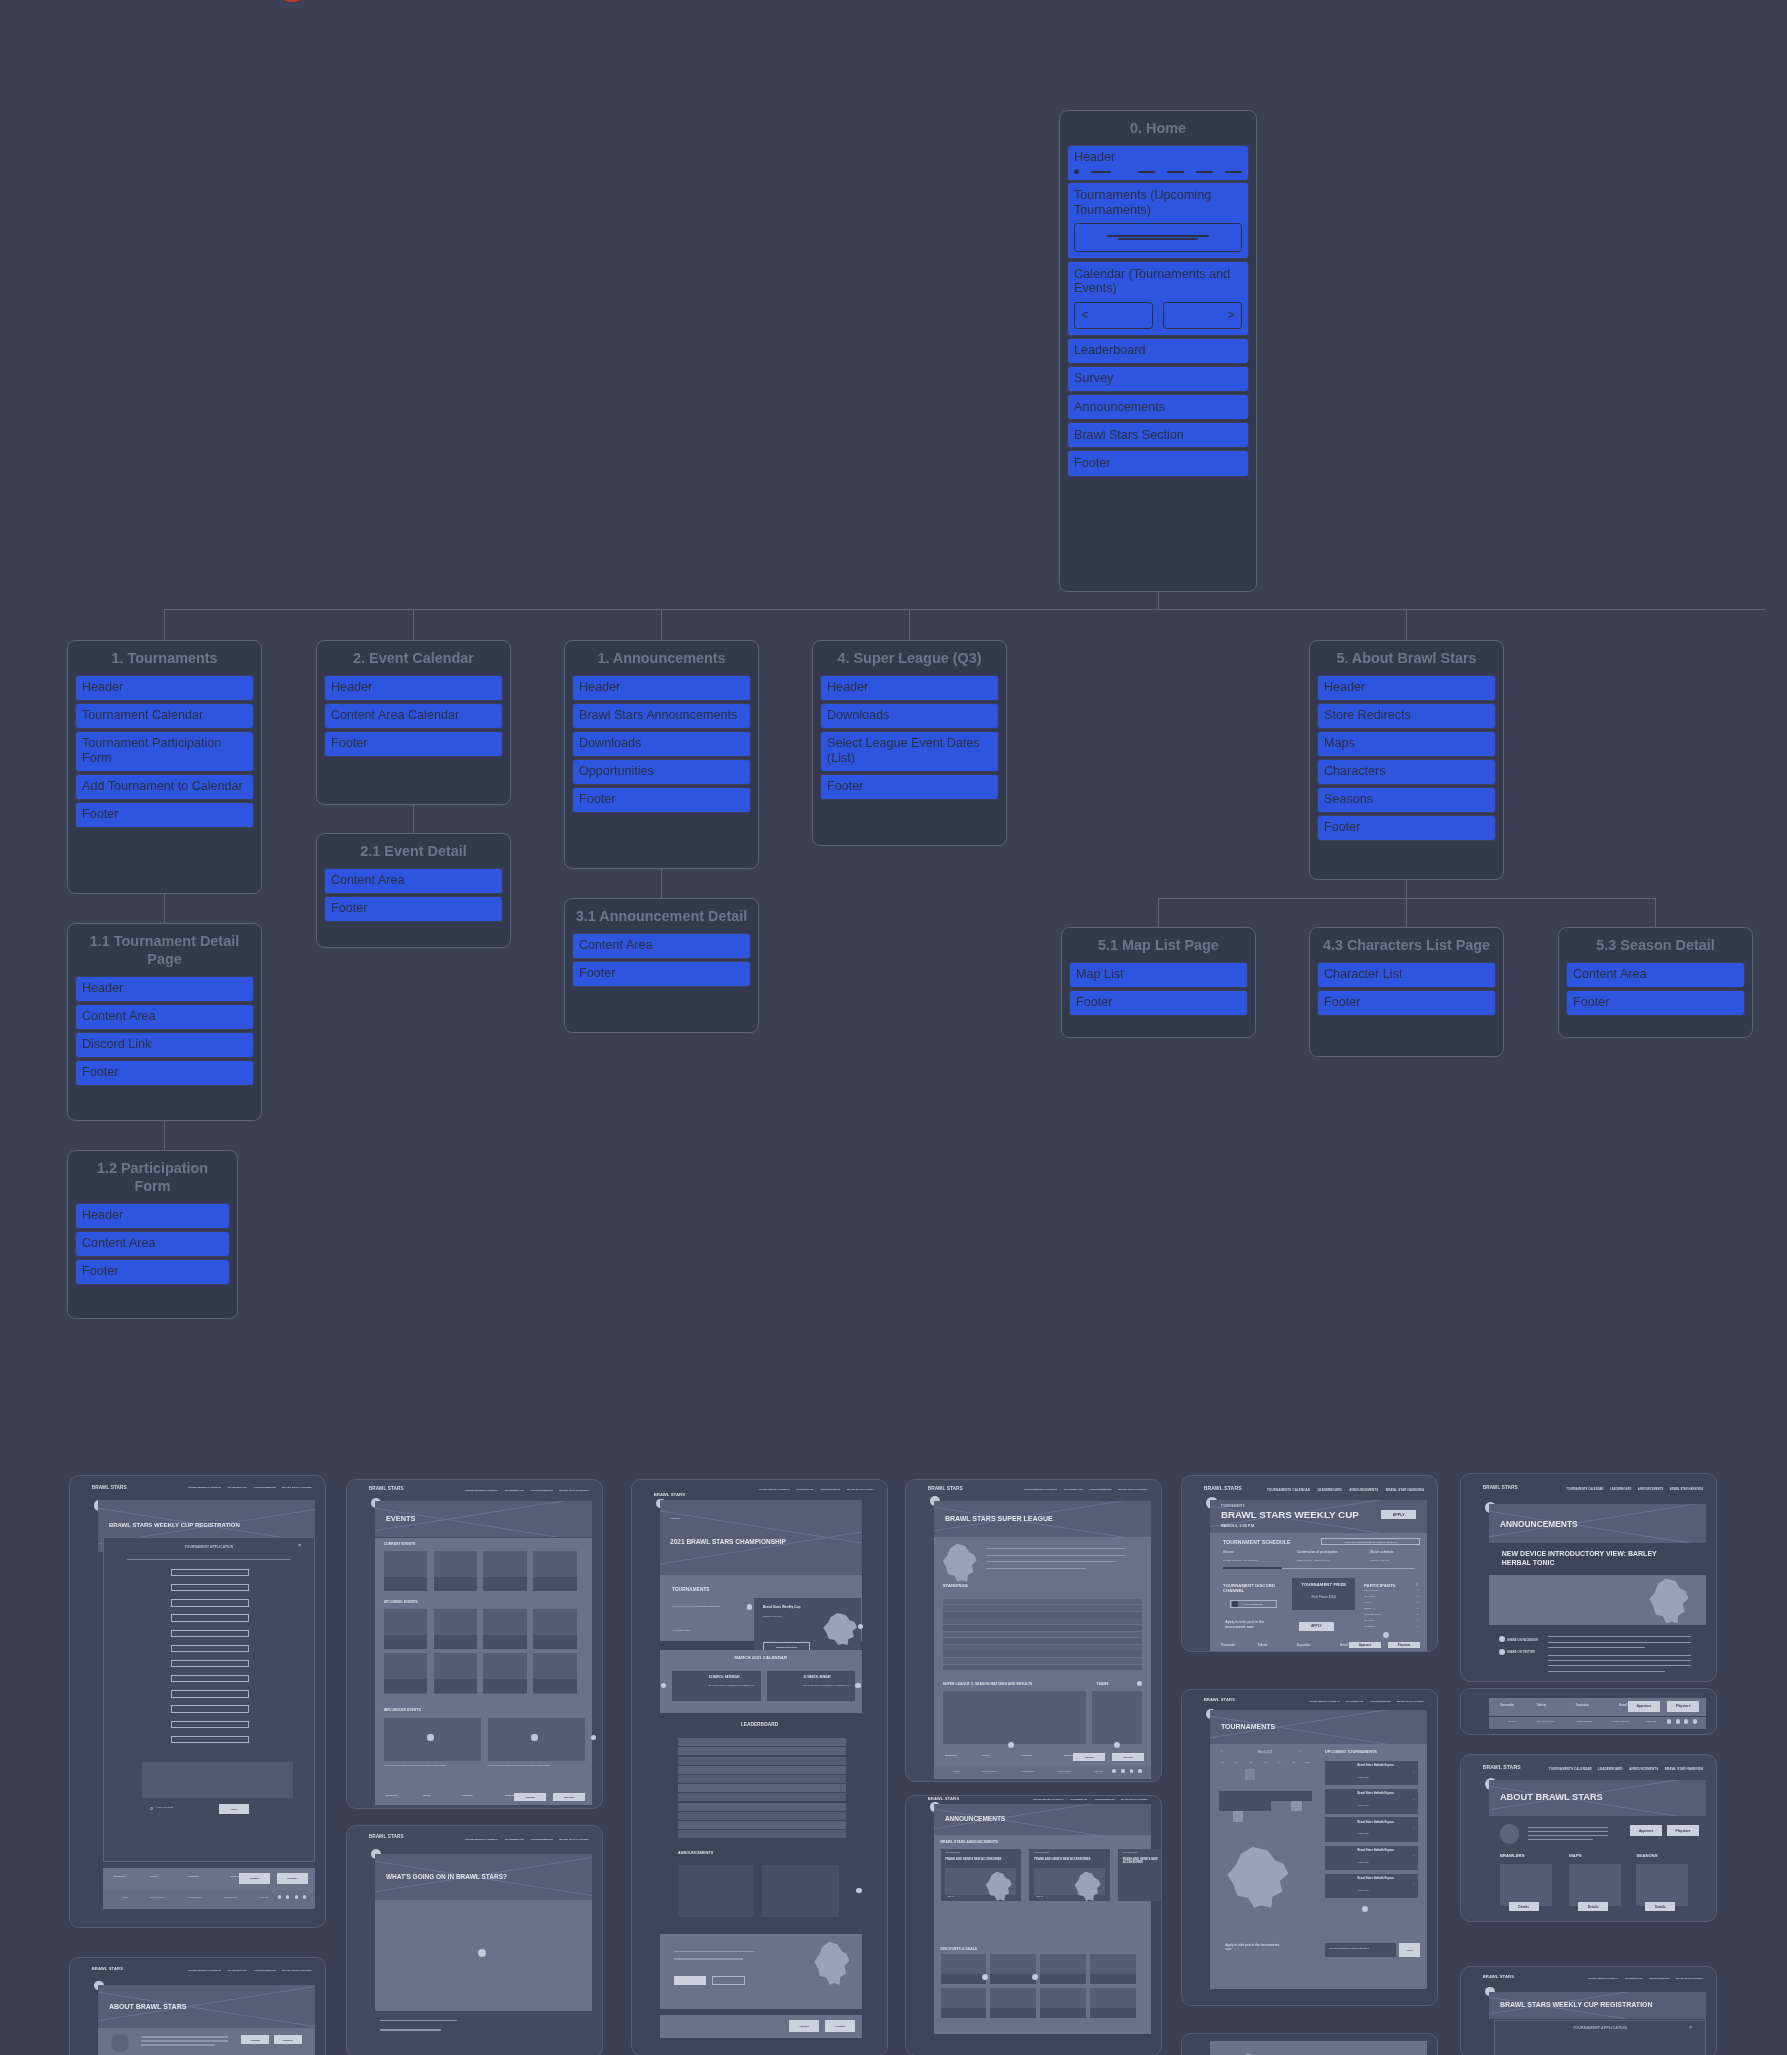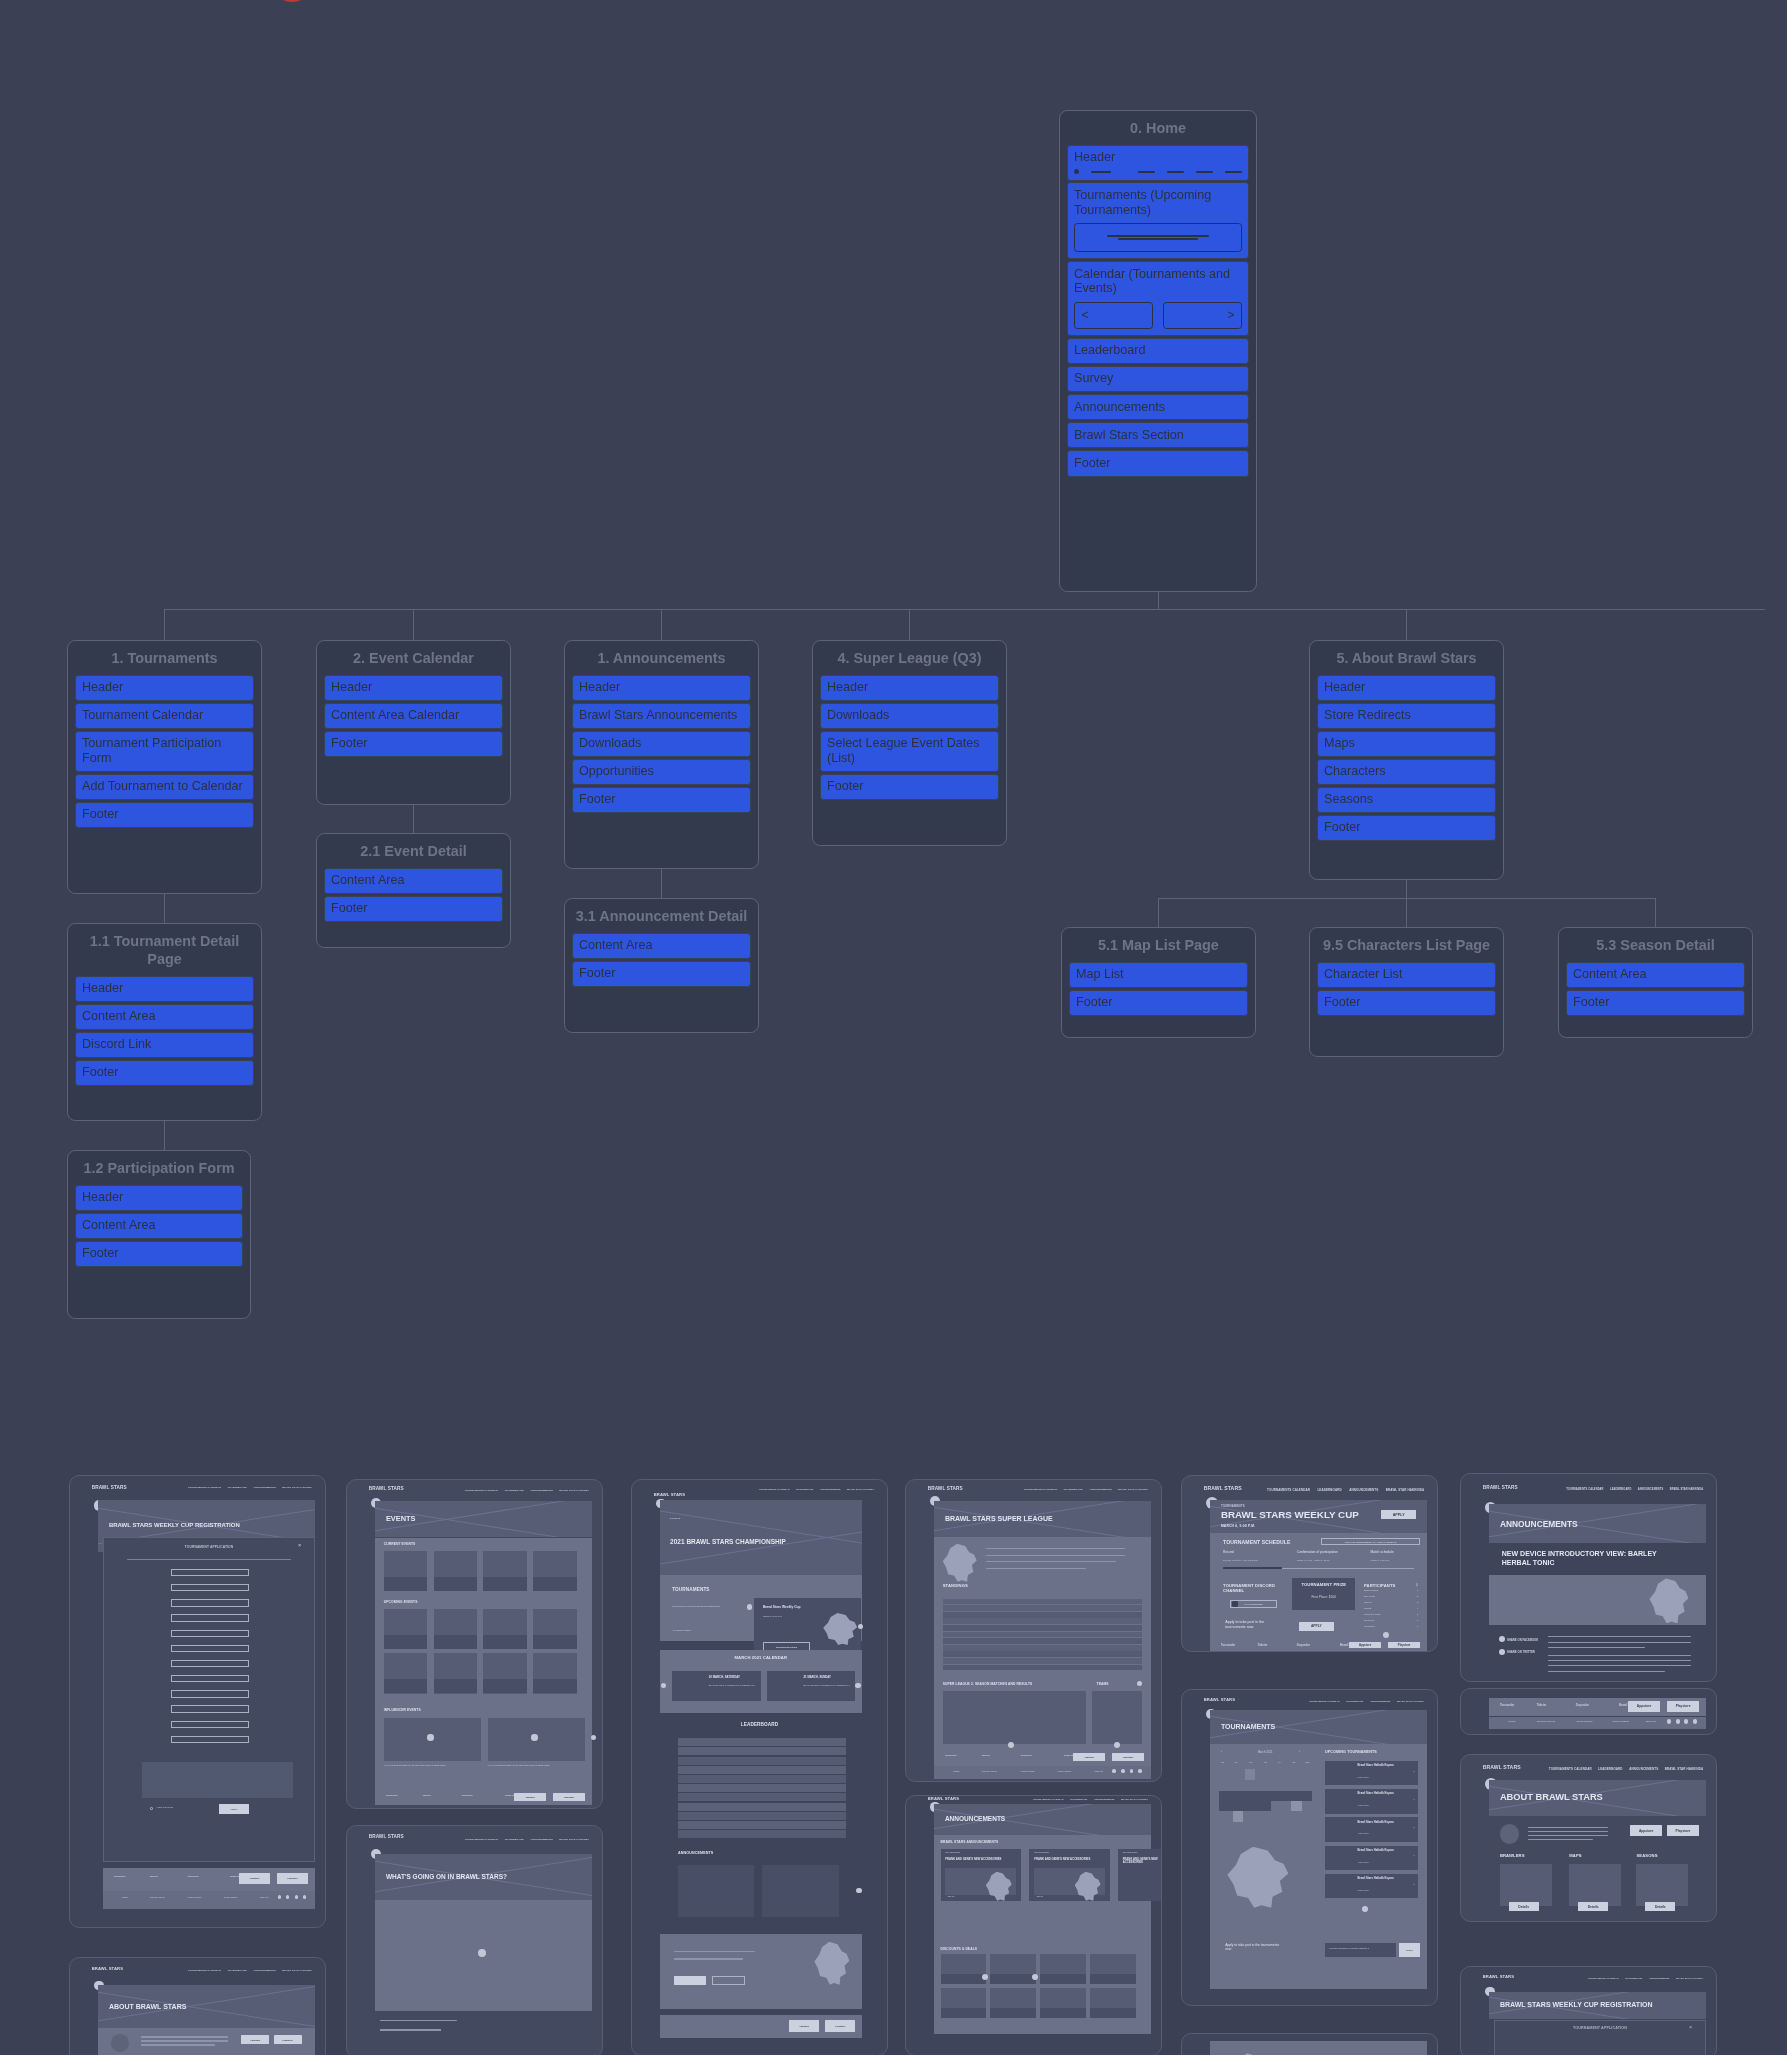--- a/index.html
+++ b/index.html
@@ -242,21 +242,21 @@
     </div>
 
     <div class="node" style="left:67px;top:923px;width:195px;height:198px;">
       <div class="node-title">1.1 Tournament Detail Page</div>
       <div class="node-row">Header</div>
       <div class="node-row">Content Area</div>
       <div class="node-row">Discord Link</div>
       <div class="node-row">Footer</div>
     </div>
 
-    <div class="node" style="left:67px;top:1150px;width:184px;height:169px;">
+    <div class="node" style="left:67px;top:1150px;width:171px;height:169px;">
       <div class="node-title">1.2 Participation Form</div>
       <div class="node-row">Header</div>
       <div class="node-row">Content Area</div>
       <div class="node-row">Footer</div>
     </div>
 
     <div class="node" style="left:316px;top:640px;width:195px;height:165px;">
       <div class="node-title">2. Event Calendar</div>
       <div class="node-row">Header</div>
       <div class="node-row">Content Area Calendar</div>
@@ -302,21 +302,21 @@
       <div class="node-row">Footer</div>
     </div>
 
     <div class="node" style="left:1061px;top:927px;width:195px;height:111px;">
       <div class="node-title">5.1 Map List Page</div>
       <div class="node-row">Map List</div>
       <div class="node-row">Footer</div>
     </div>
 
     <div class="node" style="left:1309px;top:927px;width:195px;height:130px;">
-      <div class="node-title">9.5 Characters List Page</div>
+      <div class="node-title">4.3 Characters List Page</div>
       <div class="node-row">Character List</div>
       <div class="node-row">Footer</div>
     </div>
 
     <div class="node" style="left:1558px;top:927px;width:195px;height:111px;">
       <div class="node-title">5.3 Season Detail</div>
       <div class="node-row">Content Area</div>
       <div class="node-row">Footer</div>
     </div>
   </div>

